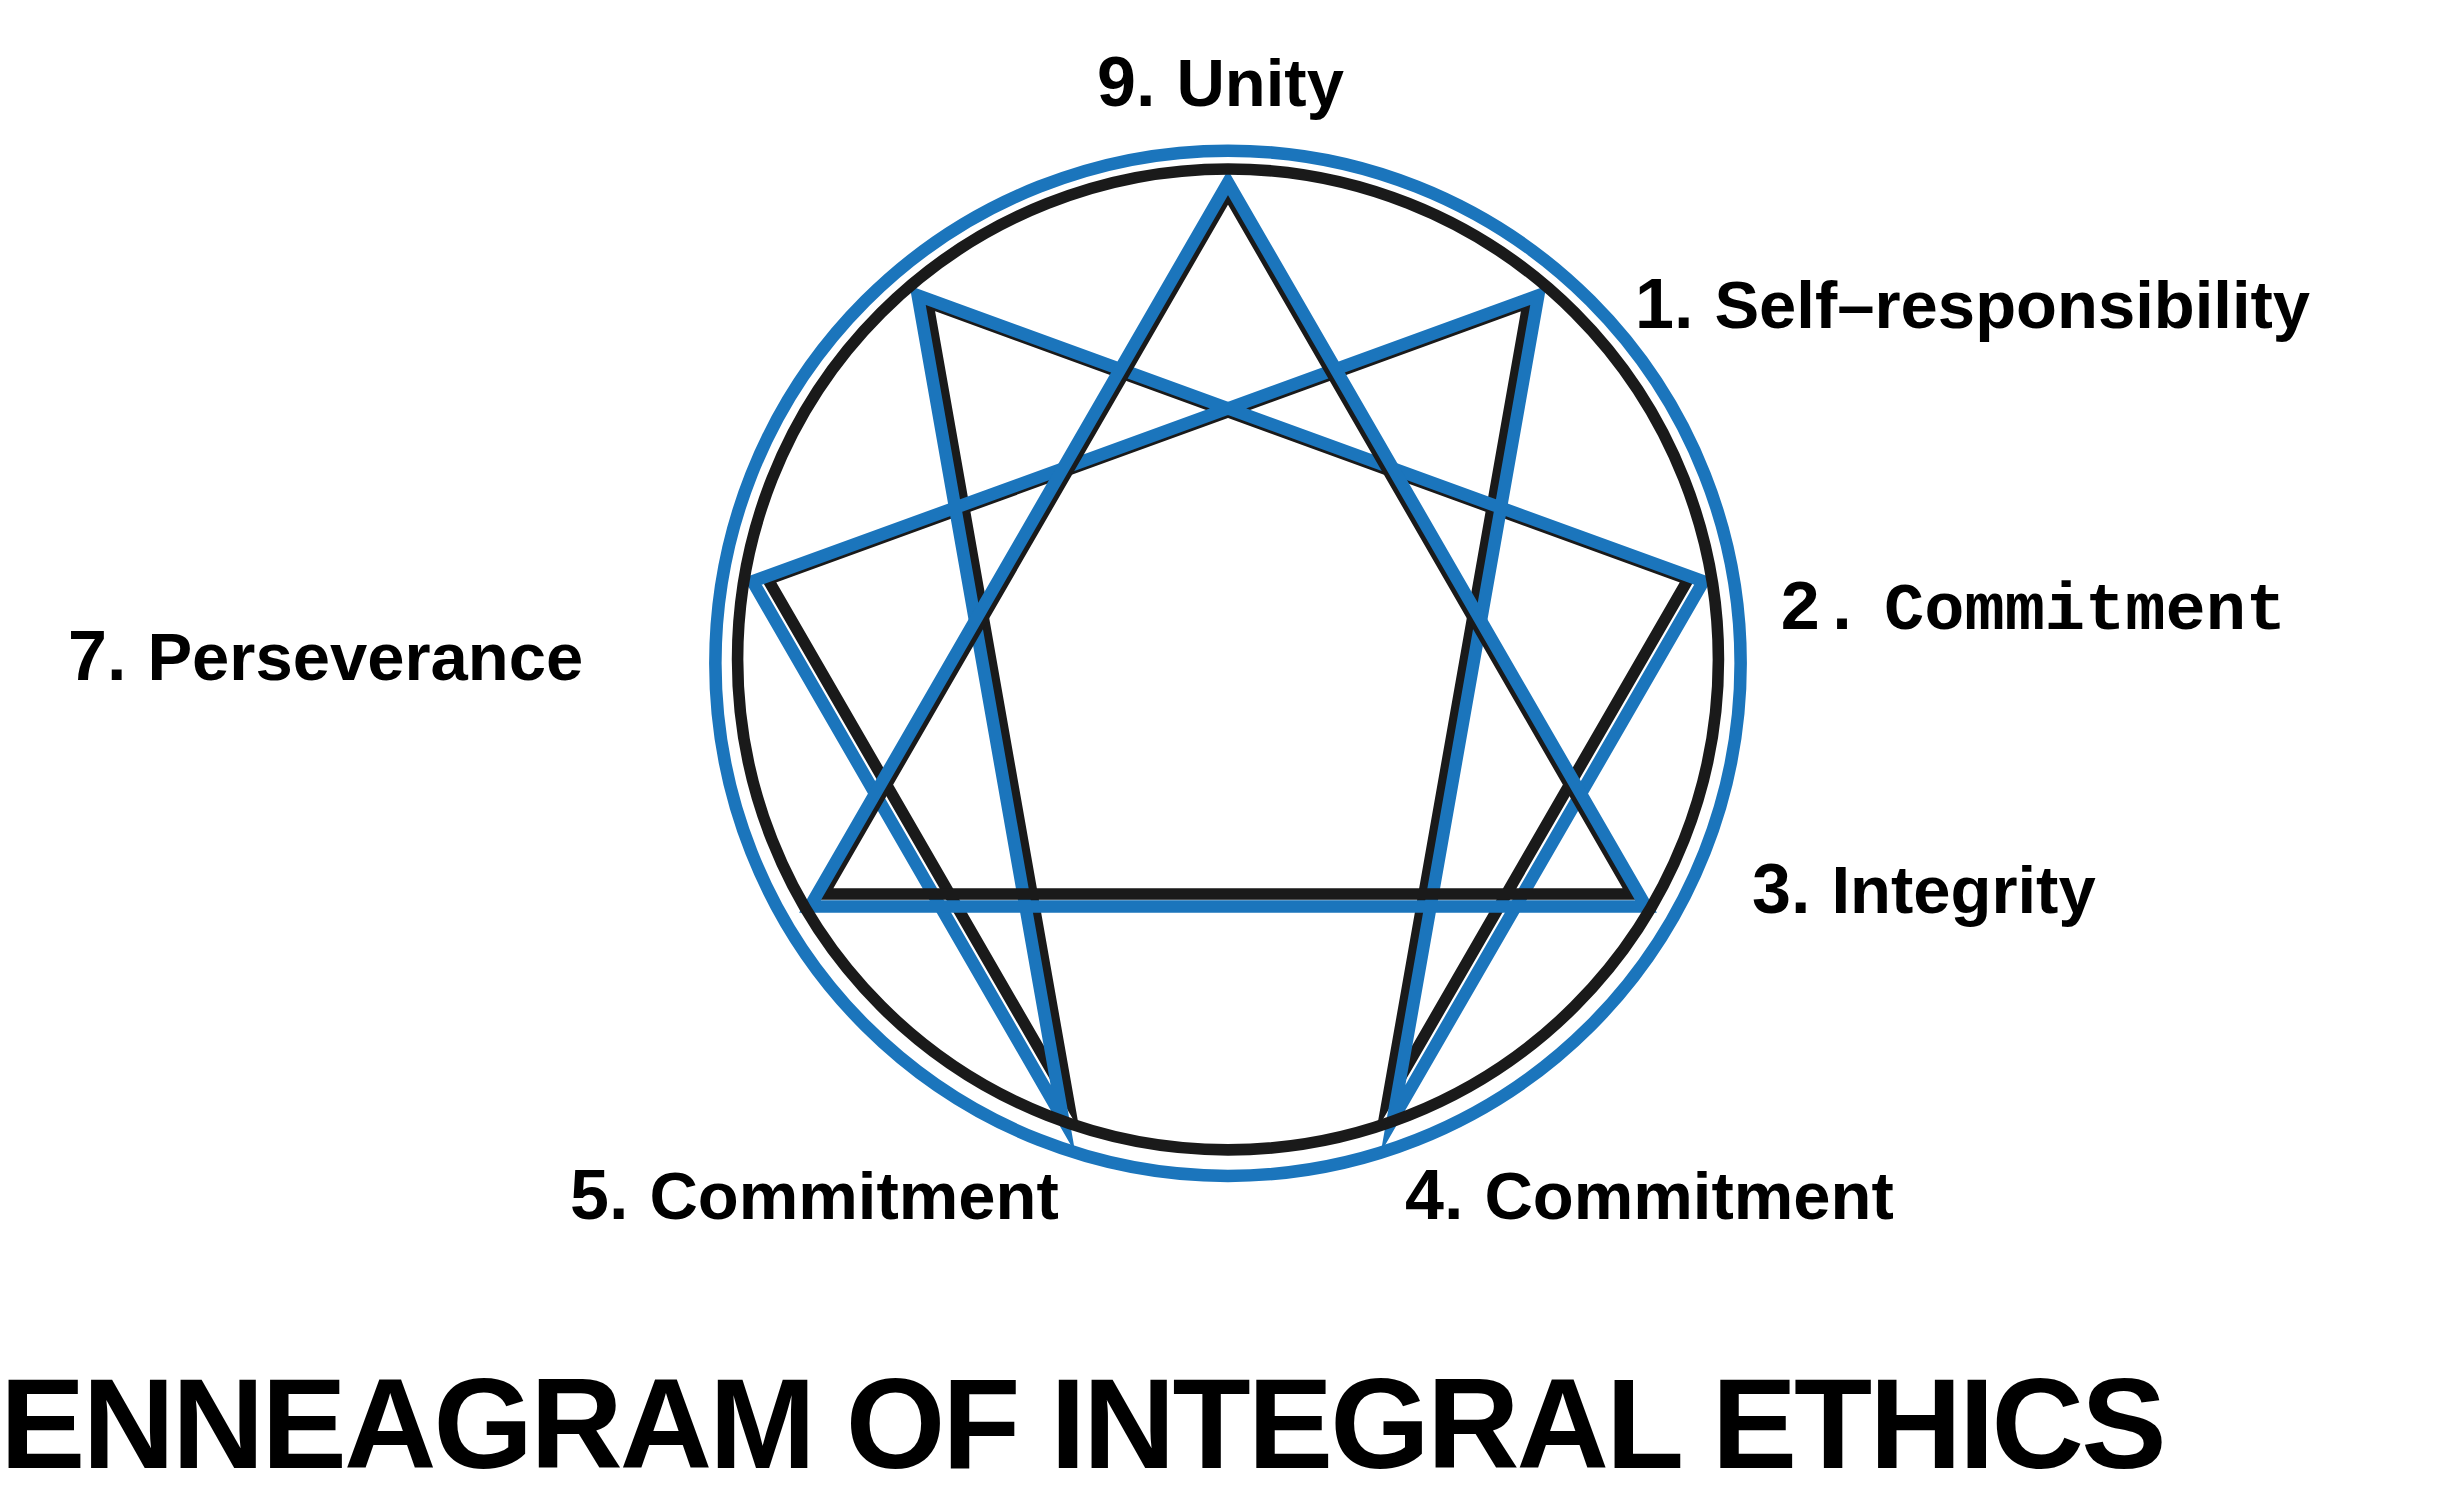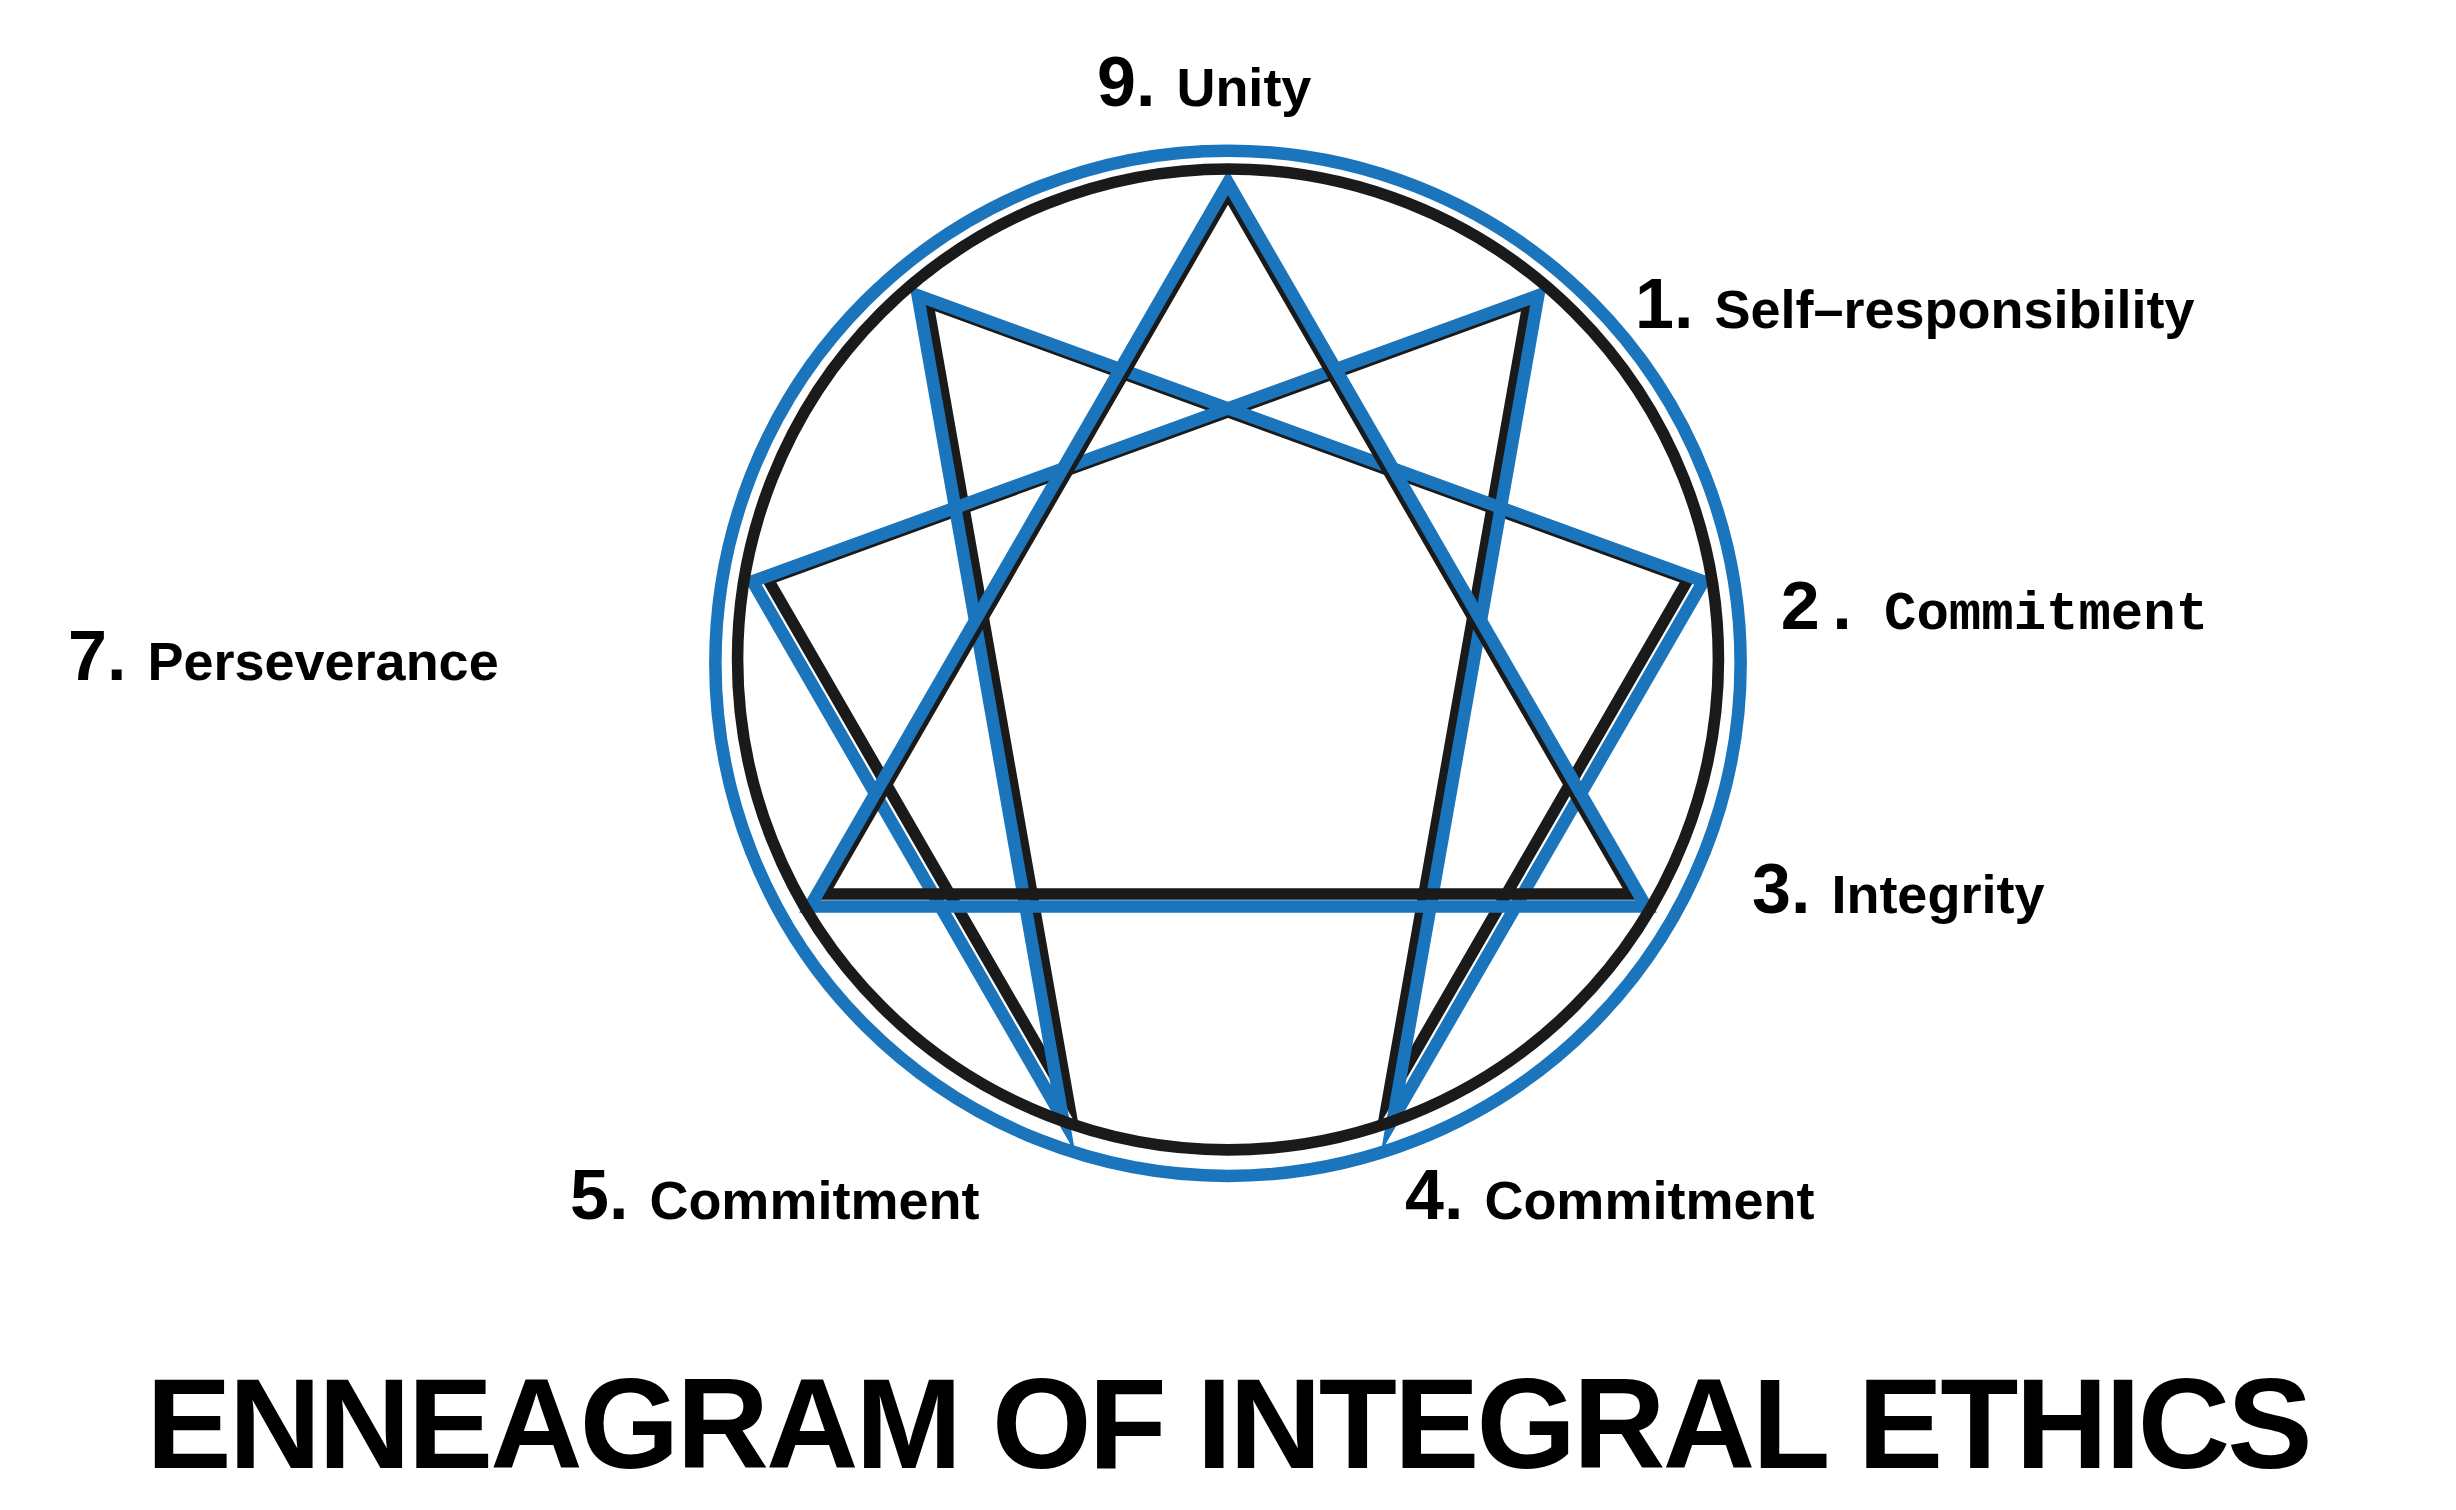--- a/index.html
+++ b/index.html
@@ -12,26 +12,25 @@
   }
   .fig{position:absolute;left:0;top:0;}
   .pt-label{
     position:absolute;
     white-space:nowrap;
     line-height:83px;
     font-weight:bold;
     color:#000000;
   }
   .pt-label .num{font-size:70px;}
-  .pt-label .name{font-size:54px;margin-left:21px;}
+  .pt-label .name{font-size:67px;margin-left:21px;}
   .main-title{
     position:absolute;
     left:0;right:0;
     top:1359px;
-    text-align:center;
     font-weight:bold;
     font-size:128px;
     letter-spacing:-2.9px;
     line-height:130px;
     color:#000000;
   }
 </style>
 </head>
 <body>
 

